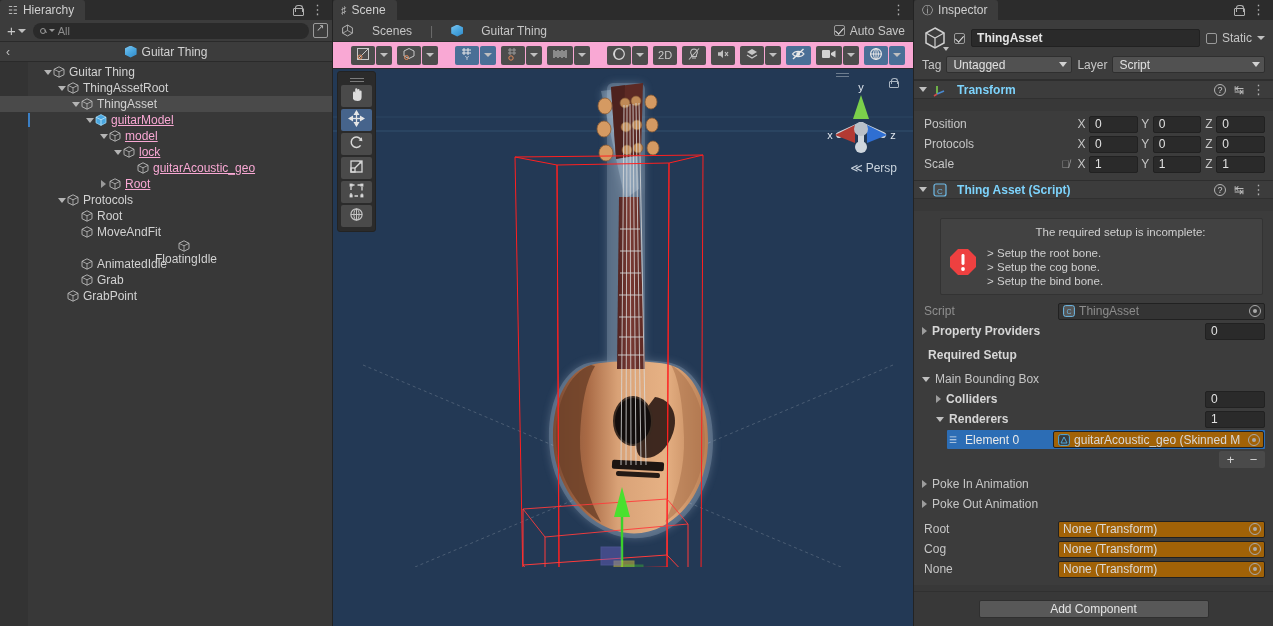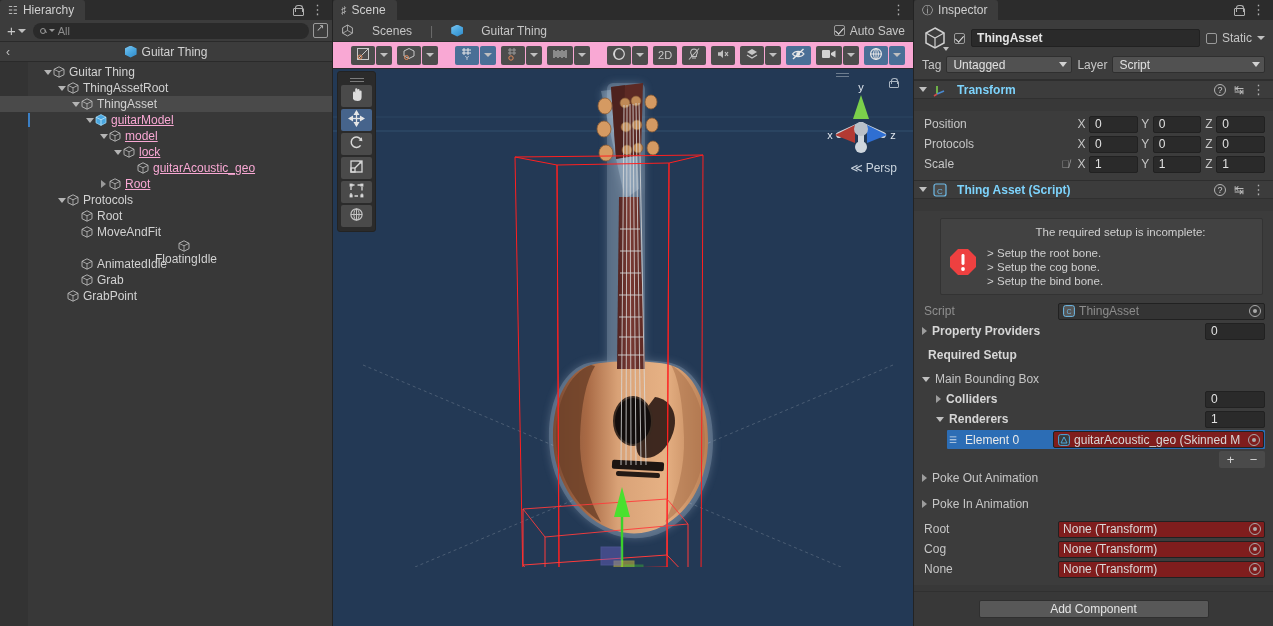--- a/index.html
+++ b/index.html
@@ -202,21 +202,21 @@
   .help-box {
     margin: 4px 10px 6px 26px; background: #424242; border: 1px solid #333333;
     border-radius: 2px; padding: 6px 8px; display: flex; gap: 10px; align-items: center;
   }
   .err-ico { width: 28px; height: 28px; flex: none; margin-top: 10px; }
   .help-txt { flex: 1; font-size: 11.5px; color: #cfcfcf; line-height: 14px; }
   .help-txt .t1 { text-align: center; margin-bottom: 7px; }
   .help-txt .li { white-space: nowrap; }
 
   .objfield {
-    flex: 1; height: 17px; background: #7f1d1d; border: 1px solid #212121; border-radius: 2px;
+    flex: 1; height: 17px; background: #a16207; border: 1px solid #212121; border-radius: 2px;
     display: flex; align-items: center; padding: 0 3px 0 4px; gap: 4px;
     color: #d8d8d8; font-size: 12px; overflow: hidden;
   }
   .objfield.disabled { color: #8c8c8c; background: #343434; }
   .objfield .ofname { overflow:hidden; text-overflow: clip; white-space: nowrap; flex:1; }
   .dot-sel { width: 12px; height: 12px; border: 1.4px solid #a9a9a9; border-radius: 50%;
     display:flex; align-items:center; justify-content:center; flex:none; }
   .dot-sel::after { content:""; width:4px;height:4px;background:#a9a9a9;border-radius:50%; }
   .script-ico { width: 12px; height: 12px; flex:none; }
 
@@ -1035,27 +1035,27 @@
         </div>
       </div>
 
       <div class="plusminus">
         <div class="pm-box">
           <span class="pm-btn">+</span>
           <span class="pm-btn">−</span>
         </div>
       </div>
 
+      <div class="fold-row" style="margin-top:6px;">
+        <span class="foldout closed"></span>
+        <span class="fl norm">Poke In Animation</span>
+      </div>
       <div class="fold-row">
         <span class="foldout closed"></span>
         <span class="fl norm">Poke Out Animation</span>
-      </div>
-      <div class="fold-row" style="margin-top:6px;">
-        <span class="foldout closed"></span>
-        <span class="fl norm">Poke In Animation</span>
       </div>
 
       <div class="prop-row" style="margin-top:5px;">
         <span class="prop-label">Root</span>
         <div class="objfield">
           <span class="ofname">None (Transform)</span>
           <span class="dot-sel"></span>
         </div>
       </div>
       <div class="prop-row">

